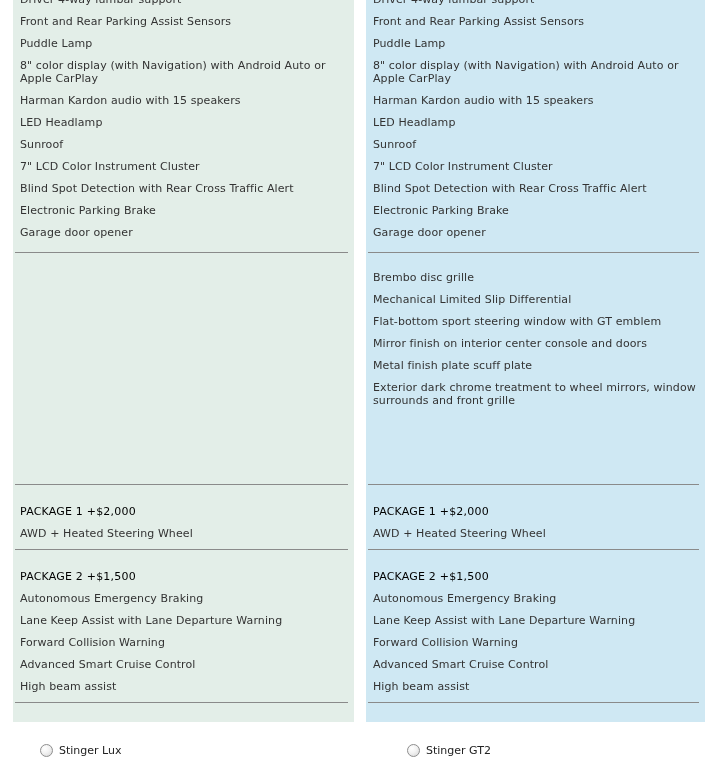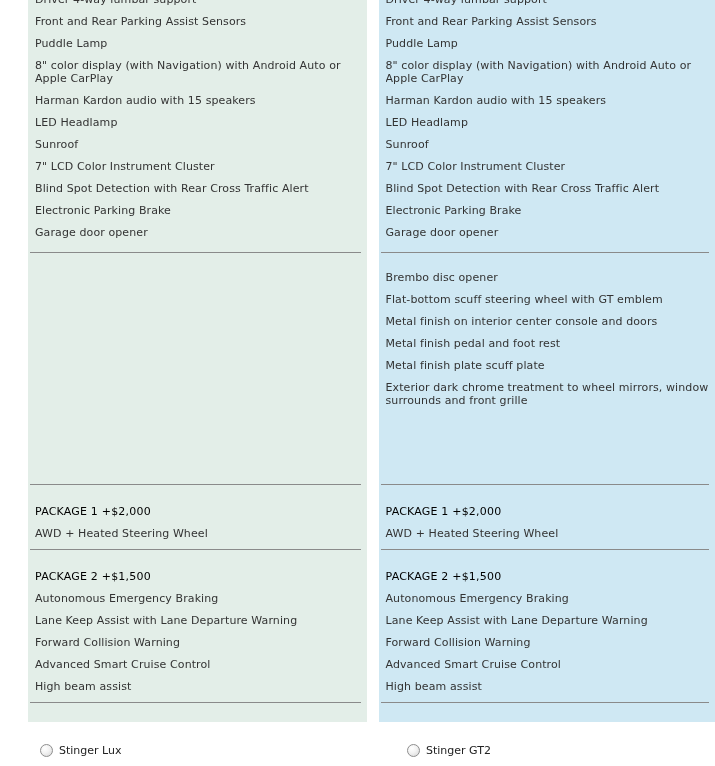--- a/index.html
+++ b/index.html
@@ -9,21 +9,21 @@
     font-family: "DejaVu Sans", "Liberation Sans", sans-serif;
     width: 715px;
   }
   .compare-wrap {
     width: 715px;
     overflow: hidden;
   }
   .columns {
     display: flex;
     gap: 12px;
-    padding-left: 28px;
+    padding-left: 13px;
   }
   .panel {
     height: 722px;
     overflow: hidden;
     box-sizing: border-box;
     padding: 0 6px 0 7px;
   }
   .panel-left  { width: 341px; background: #e3eee8; }
   .panel-right { width: 339px; background: #cfe8f3; }
 
@@ -142,24 +142,24 @@
           <div class="feature-row">Harman Kardon audio with 15 speakers</div>
           <div class="feature-row">LED Headlamp</div>
           <div class="feature-row">Sunroof</div>
           <div class="feature-row">7" LCD Color Instrument Cluster</div>
           <div class="feature-row">Blind Spot Detection with Rear Cross Traffic Alert</div>
           <div class="feature-row">Electronic Parking Brake</div>
           <div class="feature-row">Garage door opener</div>
         </div>
       <hr class="divider">
       <div class="extras">
-          <div class="feature-row">Brembo disc opener</div>
-          <div class="feature-row">Flat-bottom scuff steering wheel with GT emblem</div>
-          <div class="feature-row">Metal finish on interior center console and doors</div>
-          <div class="feature-row">Metal finish pedal and foot rest</div>
+          <div class="feature-row">Brembo disc grille</div>
+          <div class="feature-row">Mechanical Limited Slip Differential</div>
+          <div class="feature-row">Flat-bottom sport steering window with GT emblem</div>
+          <div class="feature-row">Mirror finish on interior center console and doors</div>
           <div class="feature-row">Metal finish plate scuff plate</div>
           <div class="feature-row">Exterior dark chrome treatment to wheel mirrors, window surrounds and front grille</div>
         </div>
       <hr class="divider">
       <div class="package">
         <div class="pkg-title">PACKAGE 1 +$2,000</div>
         <div>
             <div class="feature-row">AWD + Heated Steering Wheel</div>
           </div>
       </div>

